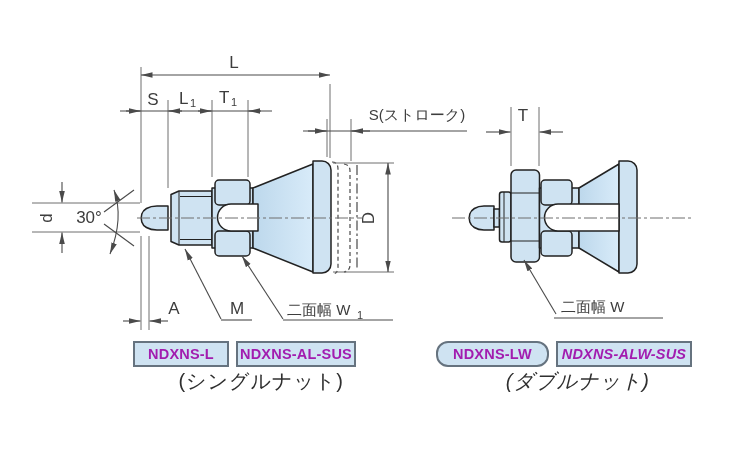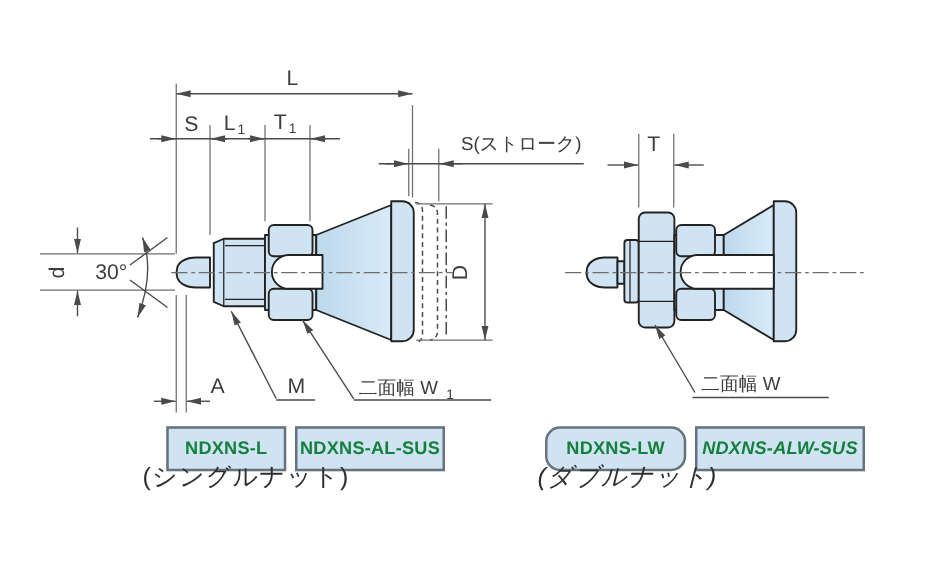--- a/index.html
+++ b/index.html
@@ -5,28 +5,28 @@
   html,body{margin:0;padding:0;}
   body{
     width:750px;height:450px;position:relative;background:#ffffff;overflow:hidden;
     font-family:"Liberation Sans","DejaVu Sans",sans-serif;
   }
   svg{position:absolute;left:0;top:0;}
   .dim-text{fill:#3d3d3d;font-size:17px;font-weight:500;}
   .dim-sub{fill:#3d3d3d;font-size:11px;font-weight:500;}
   .jp-text{fill:#3d3d3d;font-size:15px;font-weight:500;}
   .code-box{
-    position:absolute;height:36px;box-sizing:border-box;
+    position:absolute;height:26px;box-sizing:border-box;
     background:#cfe3f2;border:2px solid #66737f;
-    color:#15803d;font-weight:bold;font-size:14.5px;
+    color:#a21caf;font-weight:bold;font-size:14.5px;
     display:flex;align-items:center;justify-content:center;
     letter-spacing:0.2px;cursor:pointer;
   }
   .nut-caption{
-    position:absolute;text-align:left;color:#2f2f2f;
+    position:absolute;text-align:right;color:#2f2f2f;
     font-size:20px;font-weight:500;letter-spacing:1px;
   }
 </style>
 </head>
 <body>
 
 <svg width="750" height="450" viewBox="0 0 750 450">
   <defs>
     <marker id="arr" markerWidth="12" markerHeight="7" refX="11.5" refY="3.5" orient="auto-start-reverse" markerUnits="userSpaceOnUse">
       <path d="M0,0.7 L11.5,3.5 L0,6.3 Z" fill="#4a4a4a"></path>

